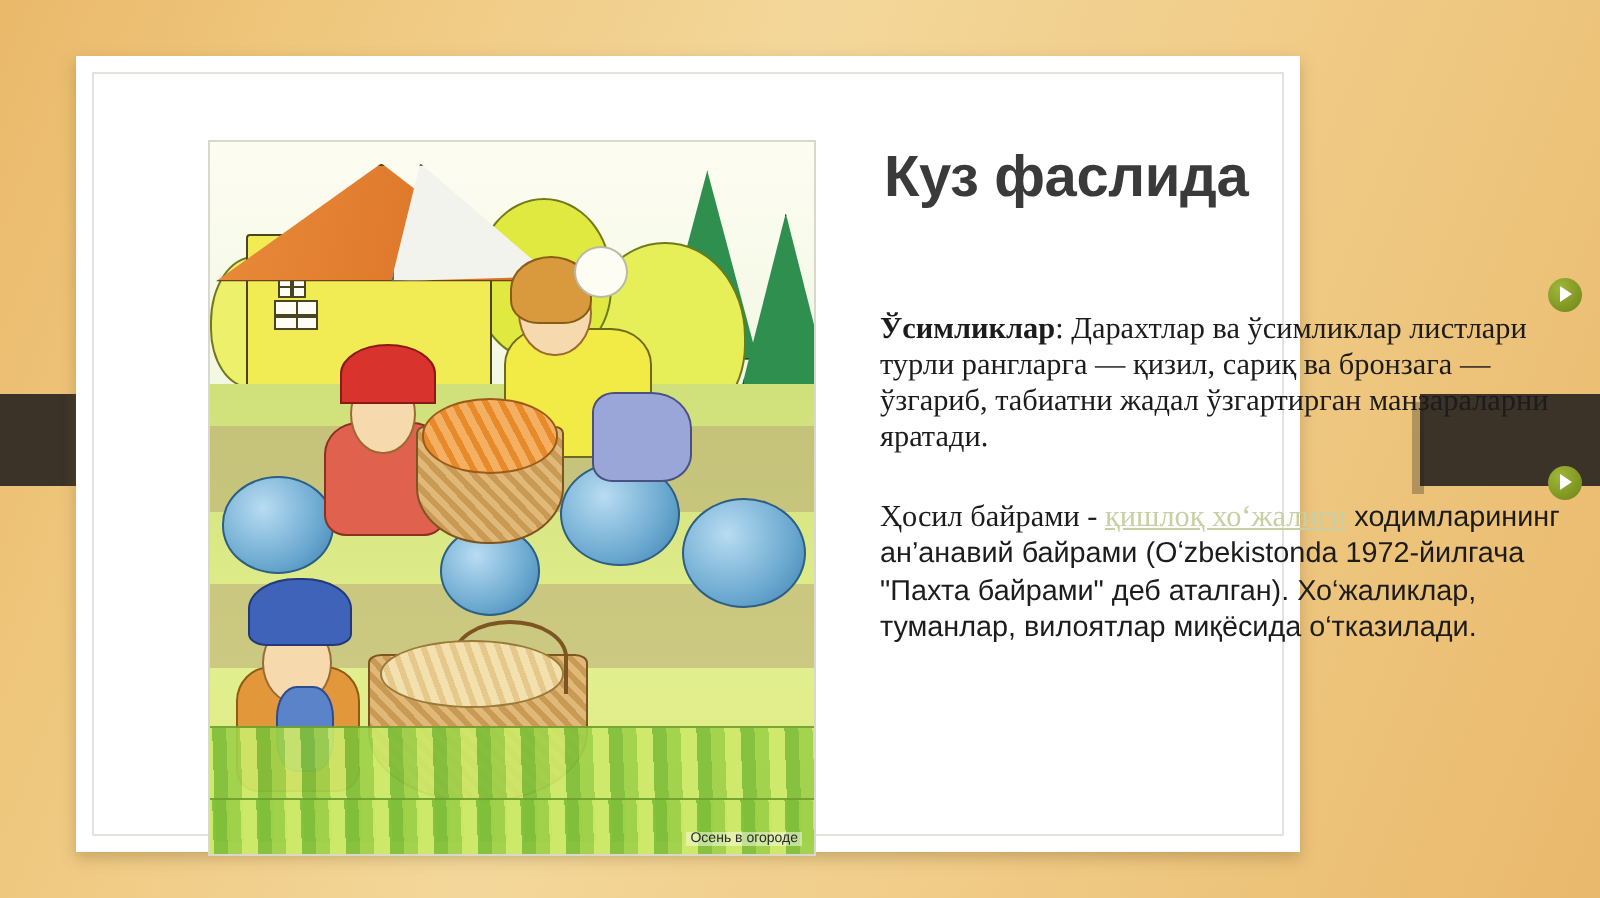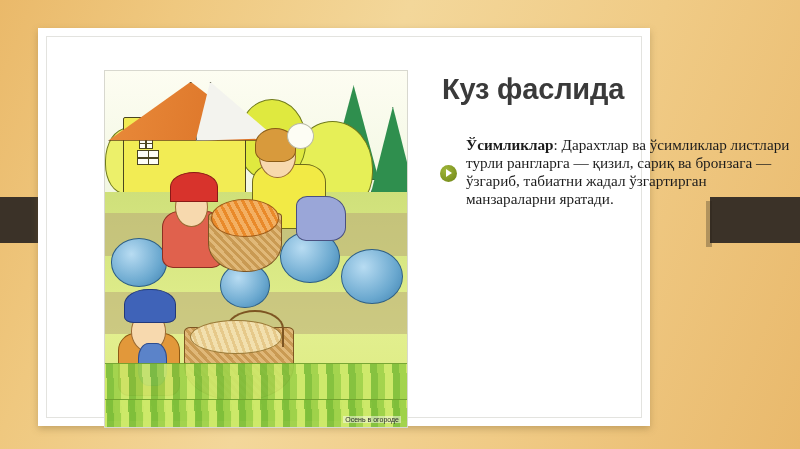--- a/index.html
+++ b/index.html
@@ -85,21 +85,21 @@
     background:rgba(245,248,225,.55);padding:0 2px;
   }
 
   
   .title{
     position:absolute;left:404px;top:46px;width:350px;
     font-size:29px;font-weight:bold;color:#3a3a3a;
     letter-spacing:-.2px;line-height:1.1;
   }
   .bullets{position:absolute;left:402px;top:108px;width:360px;}
-  .bullet{display:flex;align-items:center;margin-bottom:2px;}
+  .bullet{display:flex;align-items:flex-end;margin-bottom:2px;flex-direction:column;}
   .bi{
     flex:0 0 auto;width:17px;height:17px;border-radius:50%;
     background:radial-gradient(circle at 34% 30%,#9fb63a,#7d9320 70%,#6c8018);
     position:relative;margin-top:3px;margin-right:9px;
   }
   .bi::after{
     content:"";position:absolute;left:6px;top:4px;
     border-left:6px solid #ffffff;
     border-top:4.5px solid transparent;border-bottom:4.5px solid transparent;
   }
@@ -196,16 +196,20 @@
 
     <div class="title">Куз фаслида</div>
 
     <div class="bullets">
 
       <div class="bullet">
         <span class="bi"></span>
         <span class="btext"><b>Ўсимликлар</b><span>: </span><span>Дарахтлар ва ўсимликлар листлари турли рангларга — қизил, сариқ ва бронзага — ўзгариб, табиатни жадал ўзгартирган манзараларни яратади.</span></span>
       </div>
 
+      <div class="bullet">
+        <span class="bi"></span>
+        <span class="btext"><span>Ҳосил байрами - </span><a class="lnk" href="#">қишлоқ хо‘жалиги</a><span class="sans"> ходимларининг ан’анавий байрами (Oʻzbekistonda 1972-йилгача "Пахта байрами" деб аталган). Хо‘жаликлар, туманлар, вилоятлар миқёсида о‘тказилади.</span></span>
+      </div>
 
     </div>
   </div>
 </div>
 
 </body></html>

